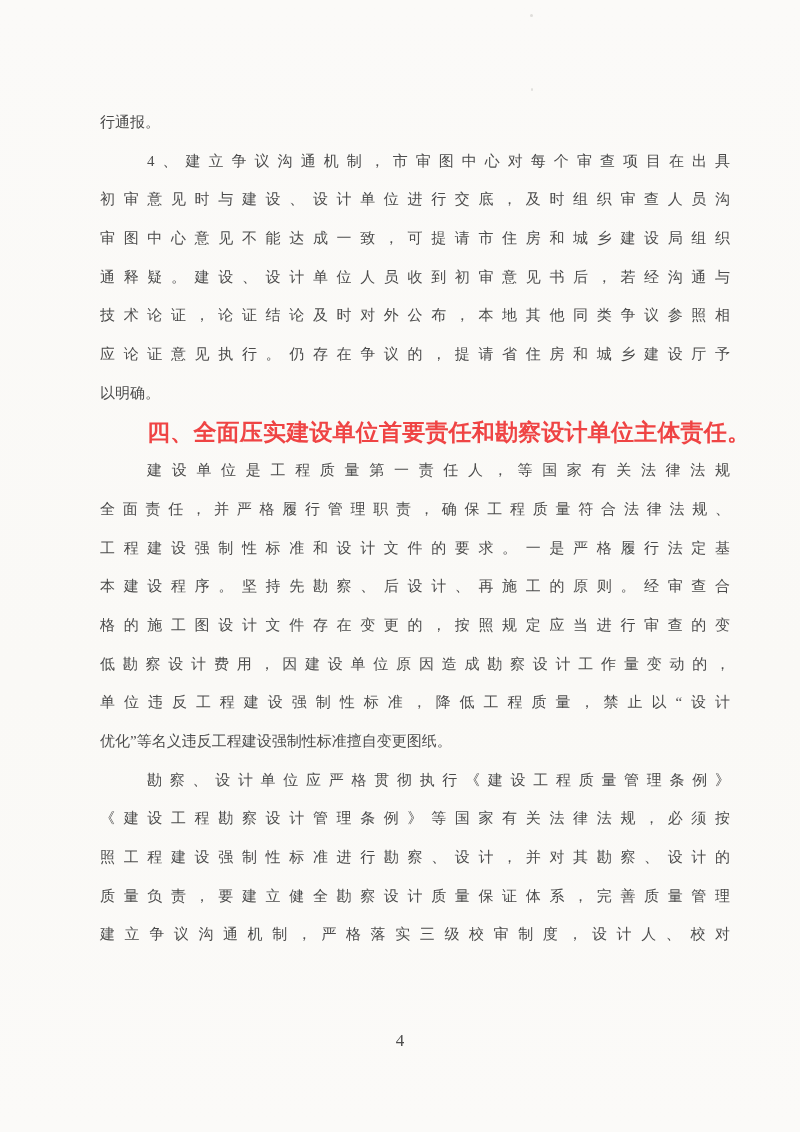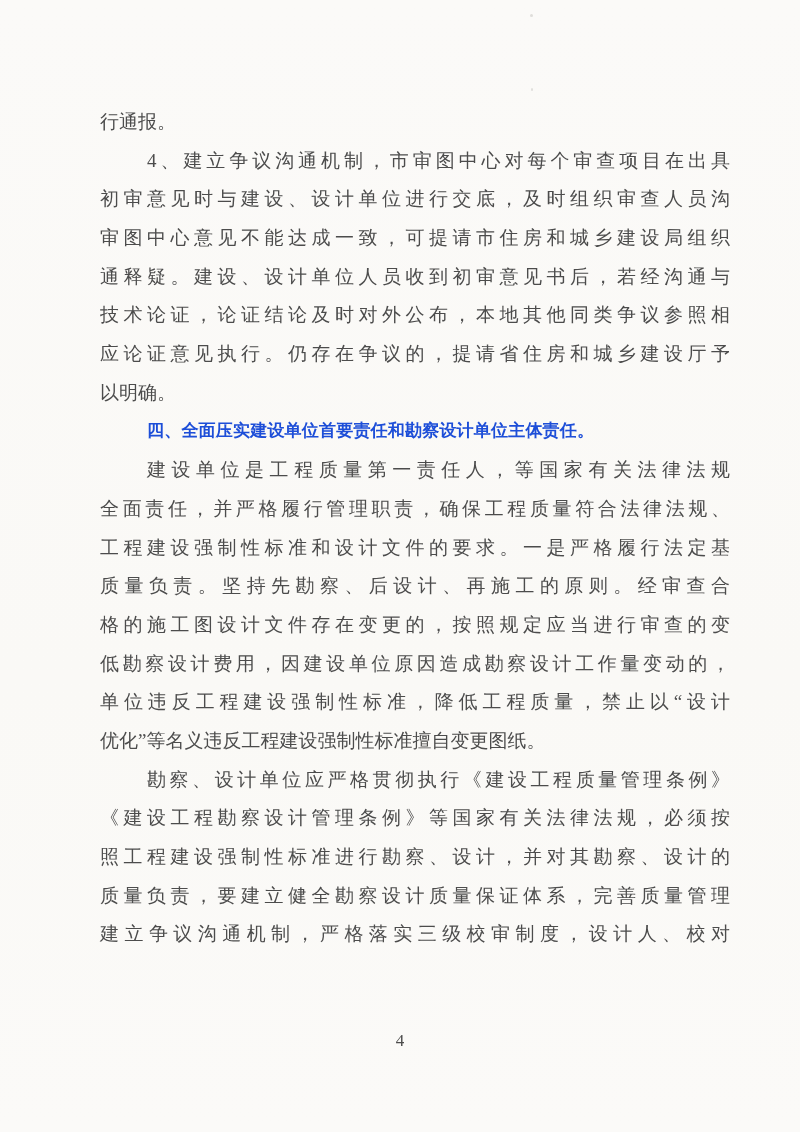--- a/index.html
+++ b/index.html
@@ -20,39 +20,39 @@
   }
   .text-block {
     position: absolute;
     left: 100px;
     top: 103px;
     width: 630px;
   }
   .line {
     height: 38.7px;
     line-height: 38.7px;
-    font-size: 19px;
+    font-size: 15px;
     color: #4c4c4c;
     text-align: left;
     white-space: nowrap;
     -webkit-font-smoothing: antialiased;
   }
   .line.fill {
     white-space: normal;
     text-align: justify;
     text-align-last: justify;
   }
   .line.indent {
     text-indent: 47px;
   }
   .paragraph.heading .line {
-    font-family: Liberation Mono, monospace;
+    font-family: Liberation Sans, sans-serif;
     font-weight: 700;
-    font-size: 17px;
-    color: #1d4ed8;
+    font-size: 23px;
+    color: #ef4444;
     letter-spacing: 0.2px;
   }
   .page-number {
     position: absolute;
     left: 0;
     right: 0;
     top: 1028px;
     height: 26px;
     line-height: 26px;
     text-align: center;
@@ -84,21 +84,21 @@
         <div class="line fill">应论证意见执行。仍存在争议的，提请省住房和城乡建设厅予</div>
         <div class="line">以明确。</div>
       </div>
       <div class="paragraph heading">
         <div class="line indent">四、全面压实建设单位首要责任和勘察设计单位主体责任。</div>
       </div>
       <div class="paragraph">
         <div class="line fill indent">建设单位是工程质量第一责任人，等国家有关法律法规</div>
         <div class="line fill">全面责任，并严格履行管理职责，确保工程质量符合法律法规、</div>
         <div class="line fill">工程建设强制性标准和设计文件的要求。一是严格履行法定基</div>
-        <div class="line fill">质量负责。坚持先勘察、后设计、再施工的原则。经审查合</div>
+        <div class="line fill">本建设程序。坚持先勘察、后设计、再施工的原则。经审查合</div>
         <div class="line fill">格的施工图设计文件存在变更的，按照规定应当进行审查的变</div>
         <div class="line fill">低勘察设计费用，因建设单位原因造成勘察设计工作量变动的，</div>
         <div class="line fill">单位违反工程建设强制性标准，降低工程质量，禁止以“设计</div>
         <div class="line">优化”等名义违反工程建设强制性标准擅自变更图纸。</div>
       </div>
       <div class="paragraph">
         <div class="line fill indent">勘察、设计单位应严格贯彻执行《建设工程质量管理条例》</div>
         <div class="line fill">《建设工程勘察设计管理条例》等国家有关法律法规，必须按</div>
         <div class="line fill">照工程建设强制性标准进行勘察、设计，并对其勘察、设计的</div>
         <div class="line fill">质量负责，要建立健全勘察设计质量保证体系，完善质量管理</div>

